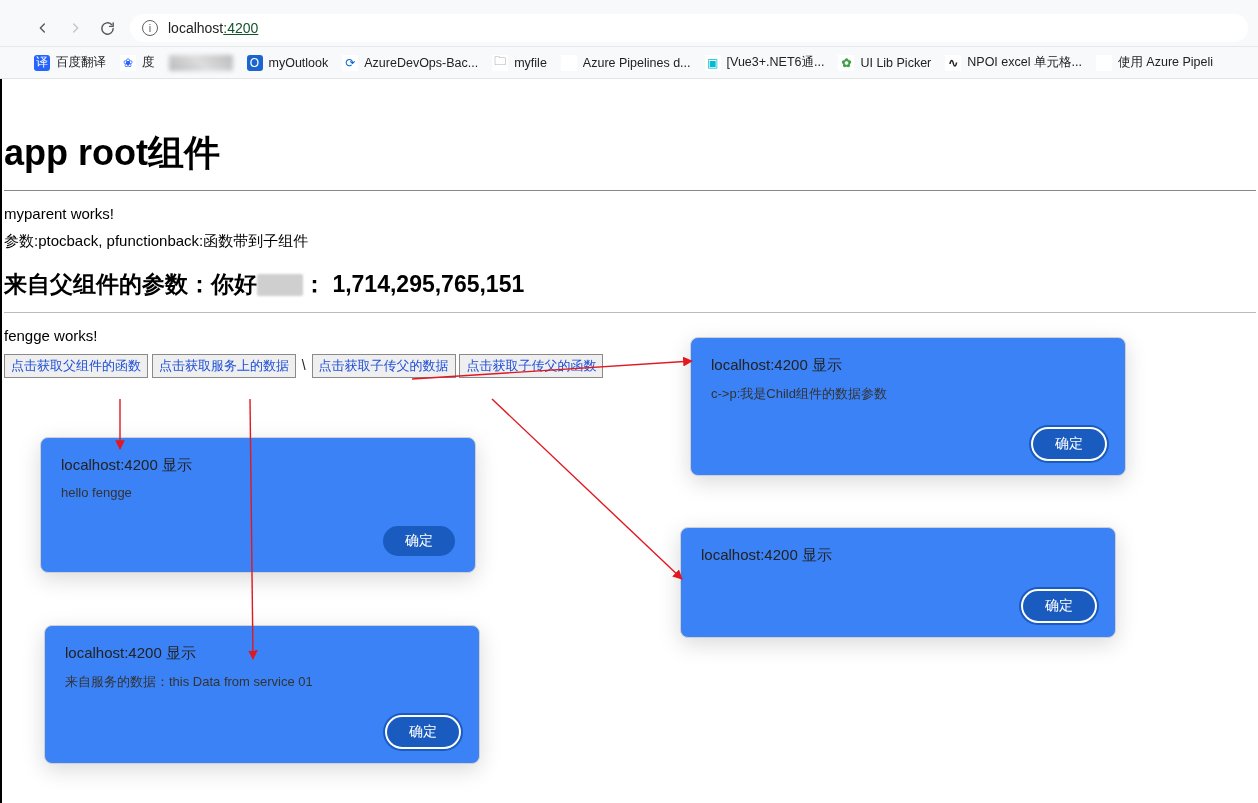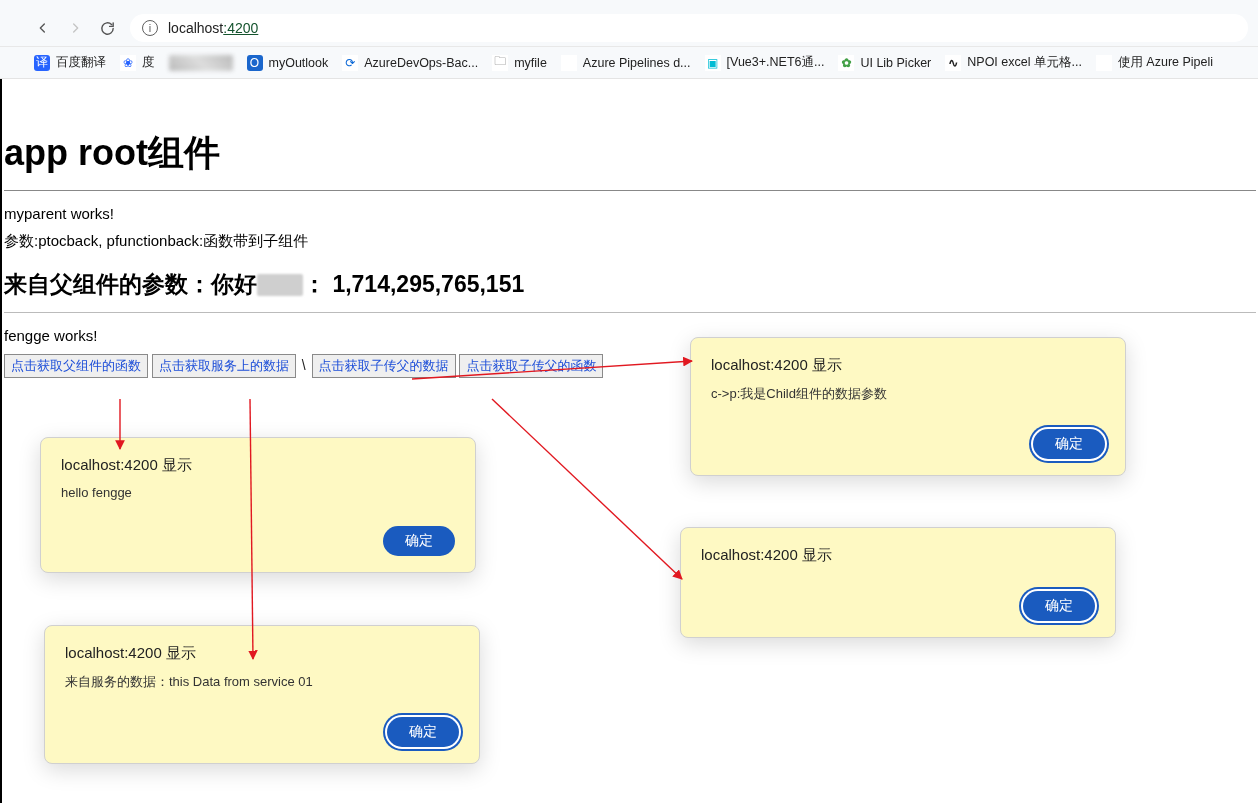--- a/index.html
+++ b/index.html
@@ -144,21 +144,21 @@
     color: #1d4ed8;
     cursor: pointer;
   }
   .btn-row { margin: 8px 0; }
   .btn-sep { margin: 0 2px; color:#222; }
 
   
   .dialog {
     position: absolute;
     width: 436px;
-    background:#fef9c3;
+    background:#3b82f6;
     border:1px solid #d0d0d0;
     border-radius:8px;
     box-shadow: 0 6px 22px rgba(0,0,0,.15);
     padding: 18px 20px 16px 20px;
   }
   .dialog .dlg-title { font-size:15px; color:#222; margin-bottom:10px; }
   .dialog .dlg-msg   { font-size:13px; color:#333; }
   .dialog .dlg-btns  { text-align:right; margin-top:26px; }
   .ok-btn {
     display:inline-block;

